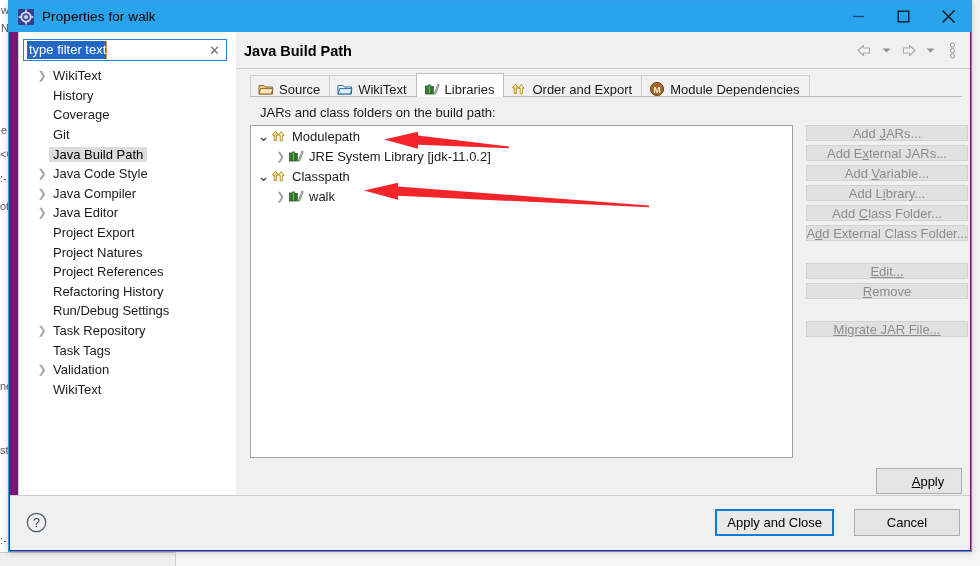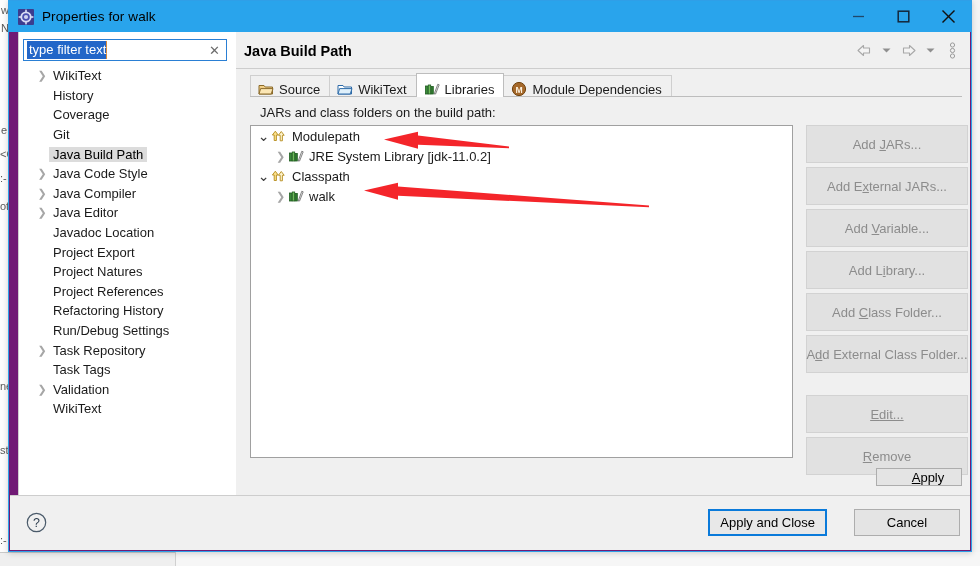--- a/index.html
+++ b/index.html
@@ -214,40 +214,40 @@
     display: flex; align-items: center; justify-content: center;
   }
   .lnode .licon { width: 17px; height: 16px; flex: none; margin-right: 4px; position: relative; }
   .lnode .llabel { }
 
   
   #side-buttons {
     position: absolute; left: 570px; top: 93px; width: 162px;
   }
   .sbtn {
-    width: 162px; height: 38px;
+    width: 162px; height: 16px;
     background: #e1e1e1;
     border: 1px solid #d2d2d2;
     color: #8c8c8c;
     font-size: 13px;
     display: flex; align-items: center; justify-content: center;
     box-sizing: border-box;
     margin-bottom: 4px;
     white-space: nowrap;
   }
   .sbtn.gap-above { margin-top: 22px; text-decoration: underline; }
   .sbtn u { text-decoration: underline; }
 
   
   #apply-row {
     position: absolute; left: 0; right: 0; top: 430px; height: 36px;
   }
   #apply-btn {
     position: absolute; right: 8px; top: 6px;
-    width: 86px; height: 18px;
+    width: 86px; height: 26px;
     background: #e4e4e4;
     border: 1px solid #adadad;
     color: #000; font-size: 13px;
     display: flex; align-items: center; justify-content: center;
     box-sizing: border-box;
     padding-left: 18px;
   }
   #apply-sep {
     position: absolute; left: 0; right: 0; top: 467px; height: 1px;
     background: #cdcdcd;
@@ -258,21 +258,21 @@
     position: absolute; left: 1px; right: 1px; bottom: 1px; height: 54px;
     background: #f0f0f0;
     border-top: 1px solid #cdcdcd;
   }
   #help-btn {
     position: absolute; left: 16px; top: 16px;
     width: 21px; height: 21px;
   }
   #footer-buttons {
     position: absolute; right: 10px; top: 13px;
-    display: flex; gap: 27px;
+    display: flex; gap: 20px;
   }
   .fbtn {
     height: 27px; min-width: 106px;
     background: #e4e4e4;
     border: 1px solid #adadad;
     font-size: 13px; color: #000;
     display: flex; align-items: center; justify-content: center;
     padding: 0 10px;
     box-sizing: border-box;
   }
@@ -375,24 +375,20 @@
         <div class="tnode">
           <span class="twist">❯</span>
           <span class="tlabel">Java Compiler</span>
         </div>
         <div class="tnode">
           <span class="twist">❯</span>
           <span class="tlabel">Java Editor</span>
         </div>
         <div class="tnode">
           <span class="twist"></span>
-          <span class="tlabel">Javadoc Location</span>
-        </div>
-        <div class="tnode">
-          <span class="twist"></span>
           <span class="tlabel">Project Export</span>
         </div>
         <div class="tnode">
           <span class="twist"></span>
           <span class="tlabel">Project Natures</span>
         </div>
         <div class="tnode">
           <span class="twist"></span>
           <span class="tlabel">Project References</span>
         </div>
@@ -474,20 +470,27 @@
           <span>WikiText</span>
         </div>
         <div class="tab active">
           <span class="tabicon"><svg width="16" height="16" viewBox="0 0 16 16">
               <rect x="1.5" y="5" width="2.4" height="8" fill="#3a8a3a" stroke="#1f5c1f" stroke-width=".8"></rect>
               <rect x="4.3" y="4" width="2.4" height="9" fill="#6fbf5b" stroke="#1f5c1f" stroke-width=".8"></rect>
               <rect x="7.1" y="5.5" width="2.2" height="7.5" fill="#2f7a2f" stroke="#1f5c1f" stroke-width=".8"></rect>
               <path d="M10.2 13 L13.8 3.2 L15.2 3.8 L11.6 13 Z" fill="#e9e9e9" stroke="#6b6b6b" stroke-width=".8"></path>
             </svg></span>
           <span>Libraries</span>
+        </div>
+        <div class="tab">
+          <span class="tabicon"><svg width="16" height="16" viewBox="0 0 16 16">
+              <path d="M3.2 12.5 L3.2 7 L1.4 7 L4.3 3.2 L7.2 7 L5.4 7 L5.4 12.5 Z" fill="#fbe08a" stroke="#b48b1c" stroke-width=".9" stroke-linejoin="round"></path>
+              <path d="M9.2 12.8 L9.2 7.3 L7.4 7.3 L10.3 3.5 L13.2 7.3 L11.4 7.3 L11.4 12.8 Z" fill="#fdf3cd" stroke="#b48b1c" stroke-width=".9" stroke-linejoin="round"></path>
+            </svg></span>
+          <span>Order and Export</span>
         </div>
         <div class="tab">
           <span class="tabicon"><svg width="16" height="16" viewBox="0 0 16 16">
               <circle cx="8" cy="8" r="6.6" fill="#a5682a" stroke="#70430f" stroke-width="1"></circle>
               <text x="8" y="11.6" text-anchor="middle" font-family="Liberation Sans, sans-serif" font-size="8.6" font-weight="bold" fill="#fdf0dc">M</text>
             </svg></span>
           <span>Module Dependencies</span>
         </div>
       </div>
     <div id="tabs-line"></div>

